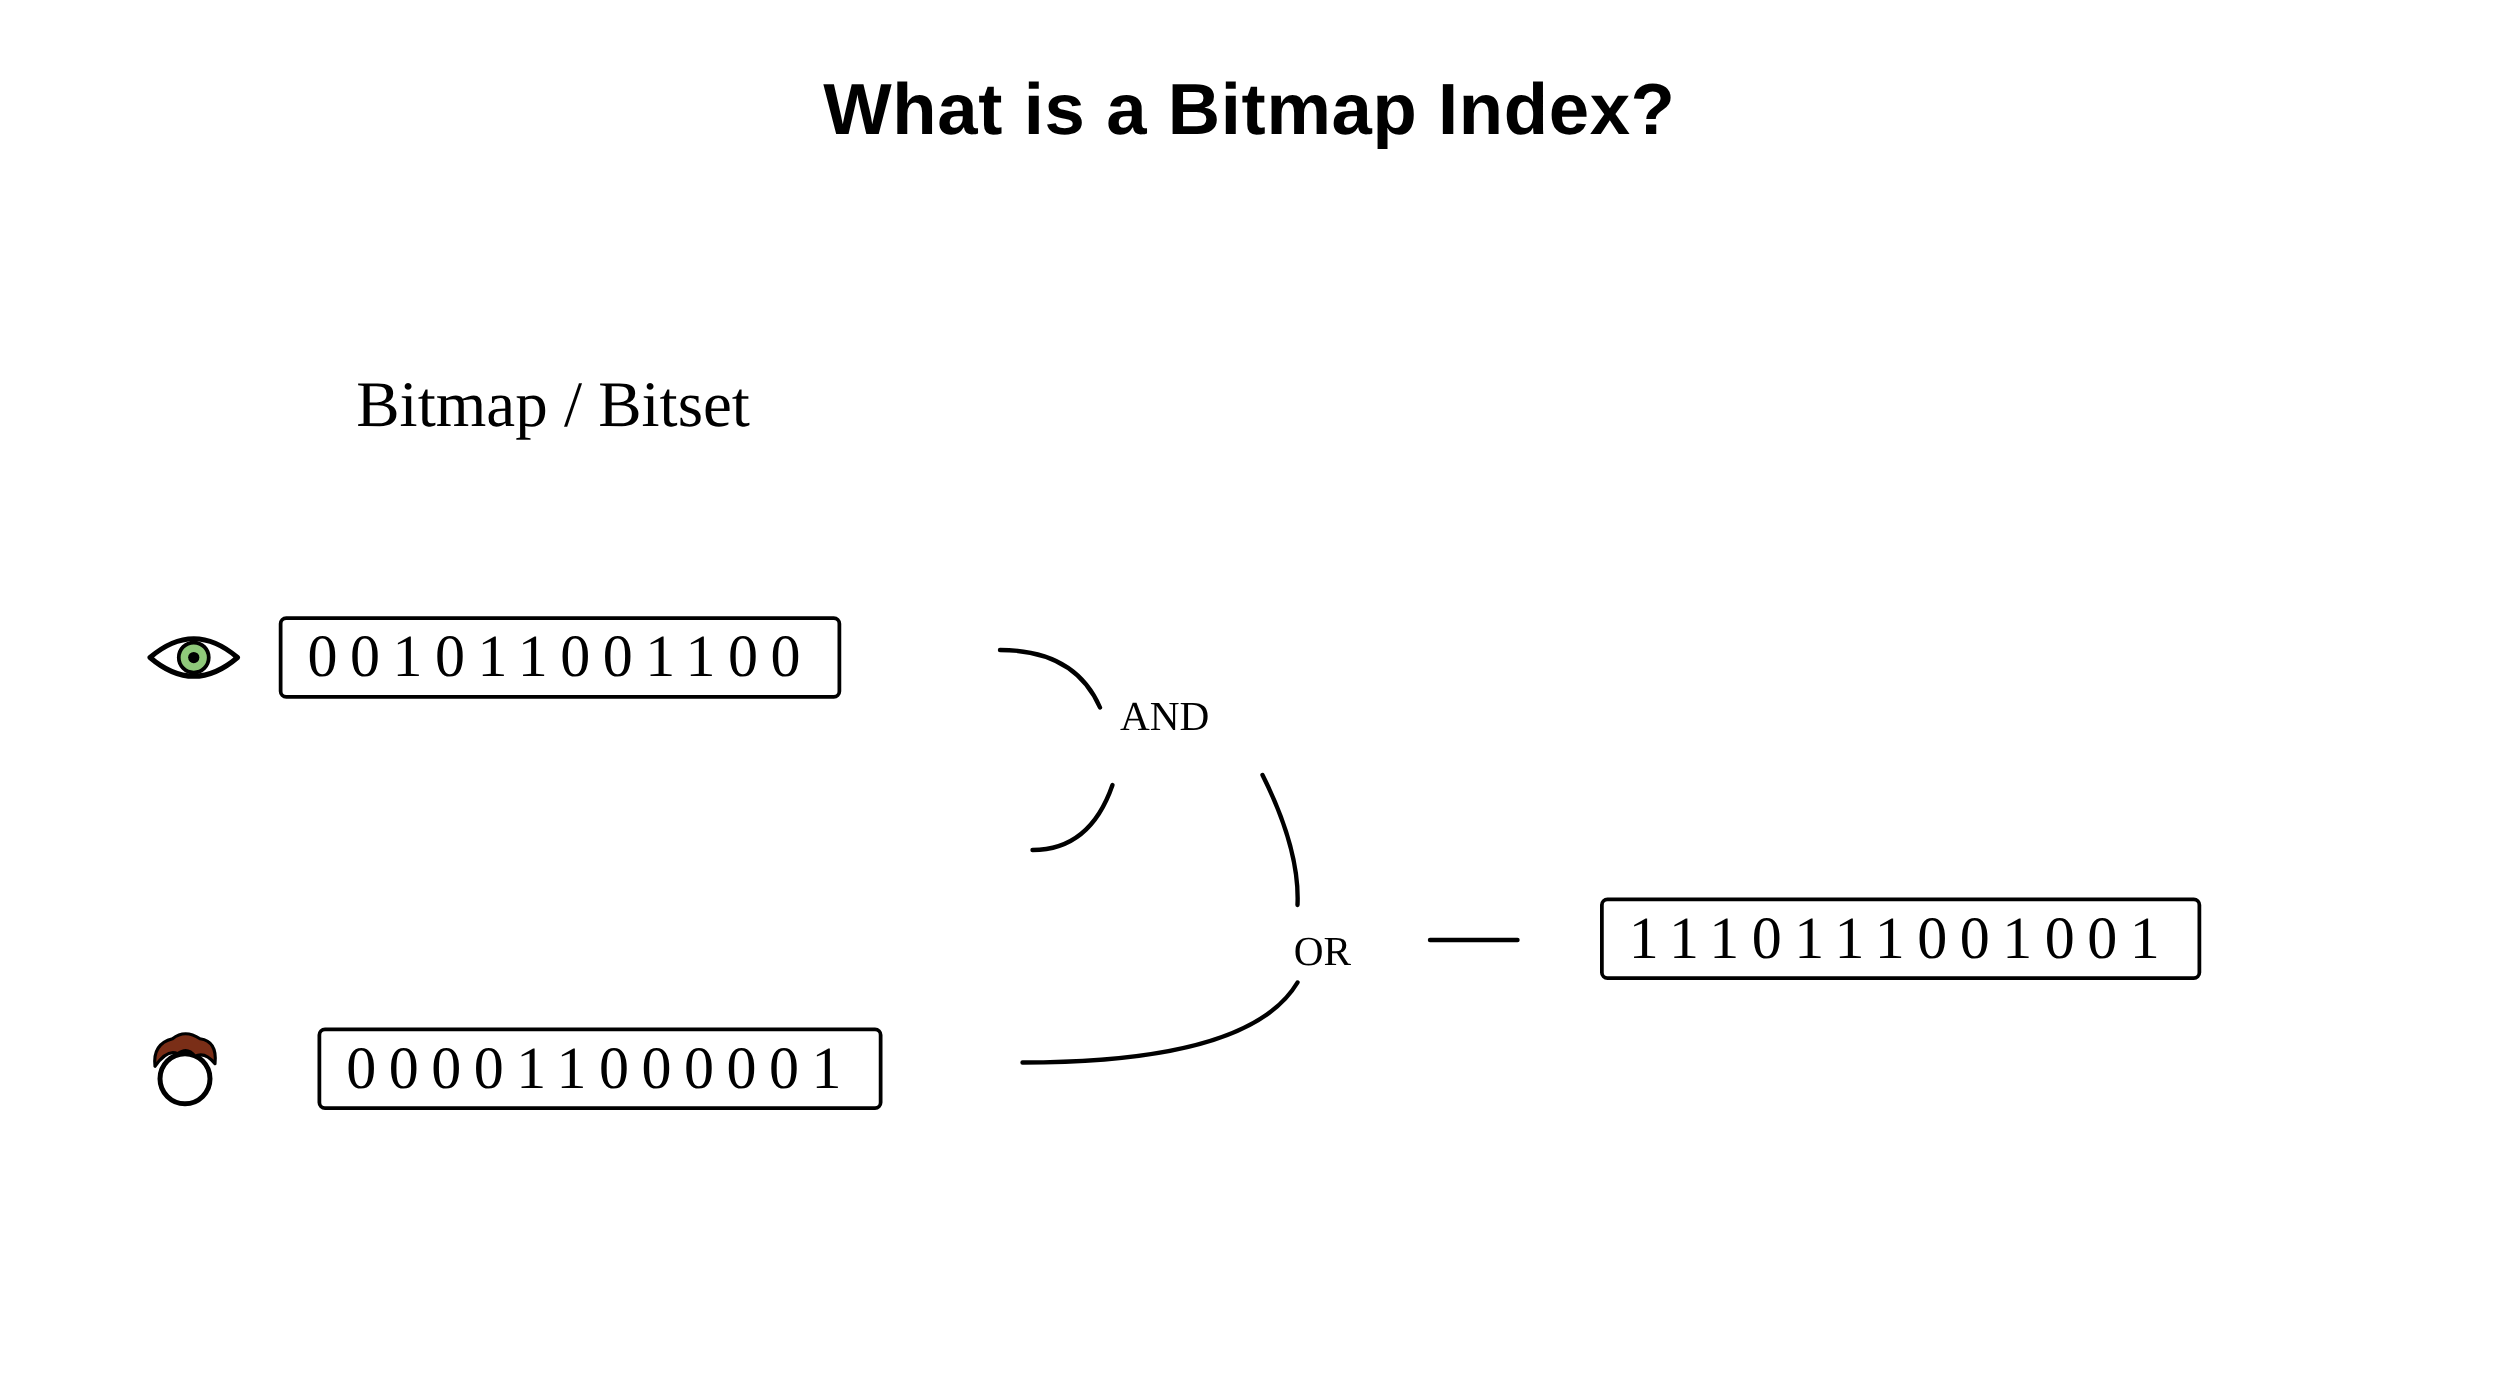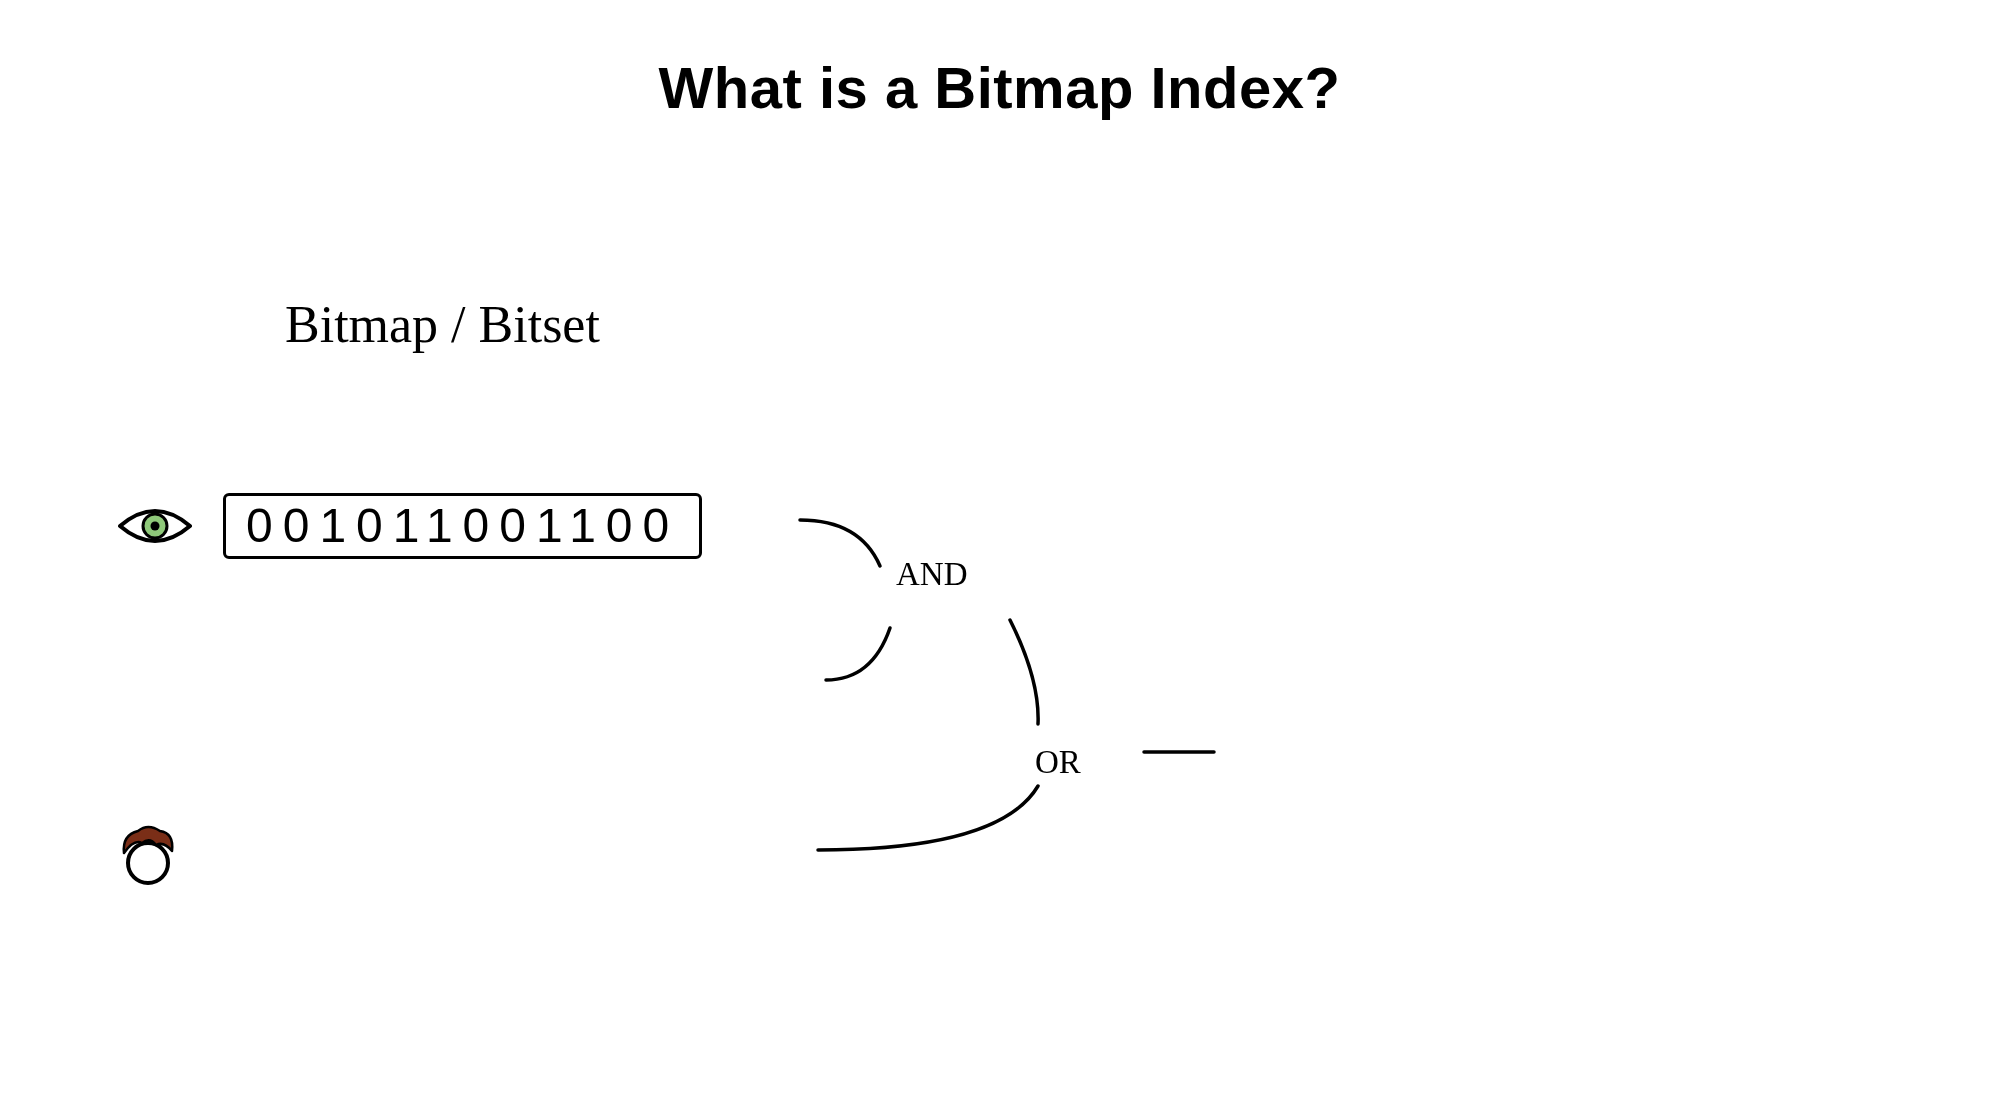--- a/index.html
+++ b/index.html
@@ -46,21 +46,21 @@
     height: 80px;
     margin-right: 18px;
     display: flex;
     align-items: center;
     justify-content: center;
   }
   .bits-box {
     border: 3.5px solid #000;
     border-radius: 6px;
     padding: 6px 20px 6px 20px;
-    font-family: Liberation Sans, sans-serif;
+    font-family: Liberation Serif, serif;
     font-size: 48px;
     letter-spacing: 10px;
     line-height: 1;
     color: #000;
     white-space: nowrap;
   }
   .op-label {
     position: absolute;
     font-family: "Comic Sans MS", "Segoe Script", "Bradley Hand", cursive;
     font-size: 33px;
@@ -104,25 +104,29 @@
   </div>
 
 
   <div id="row-hair" class="row">
     <span class="icon-slot">
       <svg width="72" height="72" viewBox="0 0 72 72">
         <circle cx="36" cy="44" r="20" fill="#fff" stroke="#000" stroke-width="4"></circle>
         <path d="M12 34 Q10 16 26 12 Q36 4 48 12 Q62 14 60 32 Q52 22 44 26 Q38 18 30 24 Q22 20 12 34 Z" fill="#7a2e17" stroke="#000" stroke-width="2.5" stroke-linejoin="round"></path>
       </svg>
     </span>
+    <div class="bits-box">000011000001</div>
   </div>
 
   <div id="label-and" class="op-label">AND</div>
   <div id="label-or" class="op-label">OR</div>
 
+  <div id="row-result" class="row">
+    <div class="bits-box">1110111001001</div>
+  </div>
 
   <svg class="connectors" width="1999" height="1114">
     <g fill="none" stroke="#000" stroke-width="3.5" stroke-linecap="round">
 
       <path d="M800 520 Q860 520 880 566"></path>
 
       <path d="M826 680 Q872 680 890 628"></path>
 
       <path d="M1010 620 Q1040 680 1038 724"></path>
 

